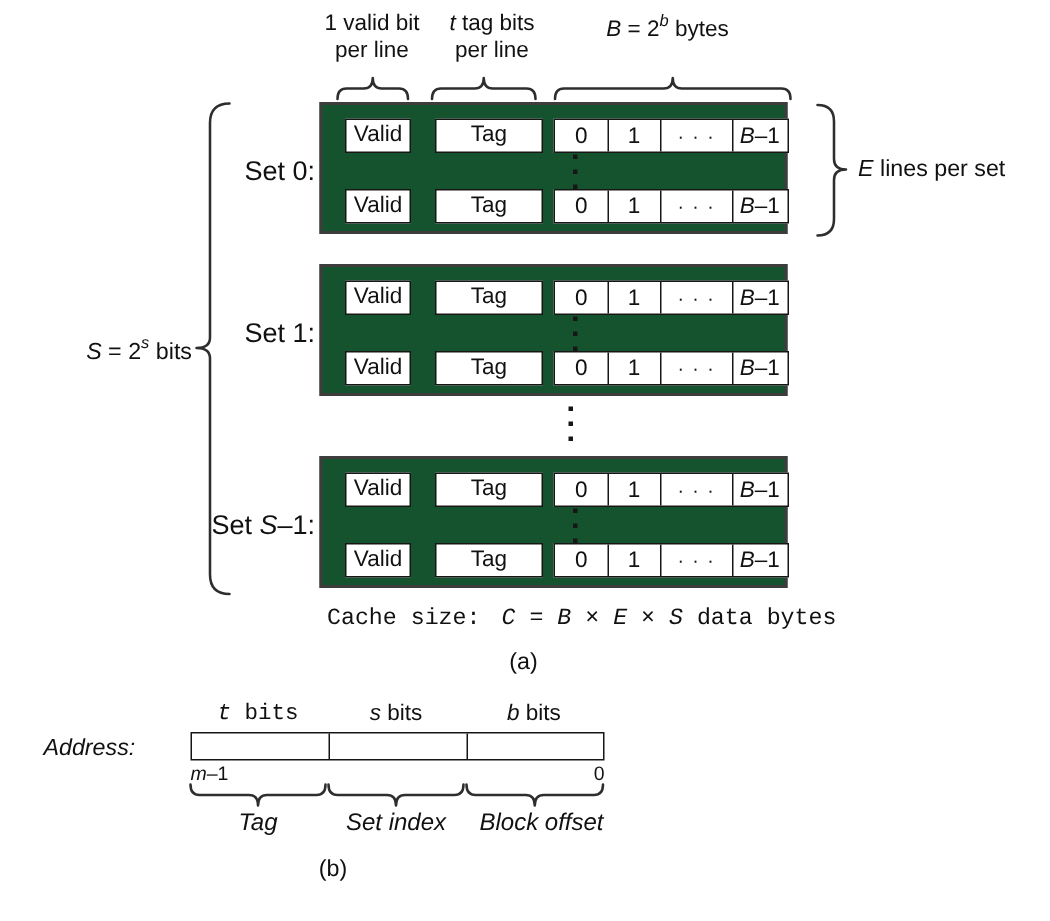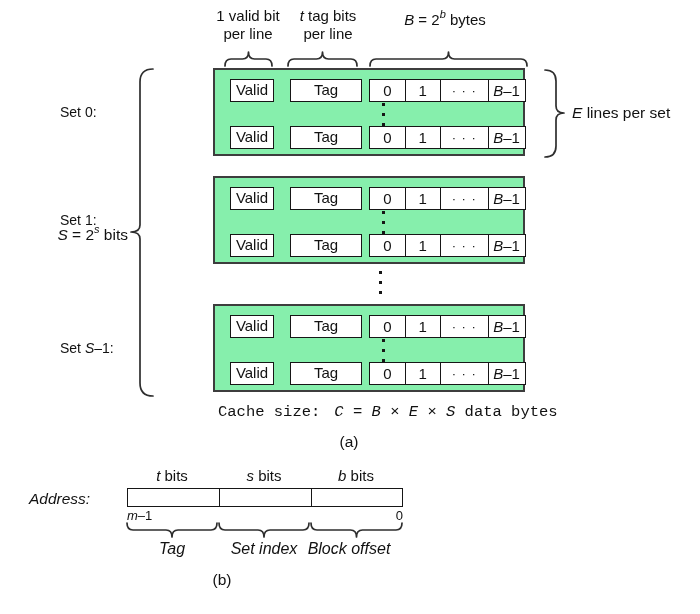--- a/index.html
+++ b/index.html
@@ -14,21 +14,21 @@
   i, .it { font-style:italic; }
   sup { font-size:11px; position:relative; top:-1px; }
 
   
   .collabel {
     position:absolute; top:7px; text-align:center;
     font-size:15px; line-height:17.5px; white-space:nowrap;
   }
   .setbox {
     position:absolute; left:213px; width:312px; height:88px;
-    background:#86efac; border:2px solid #3d3d3d;
+    background:#14532d; border:2px solid #3d3d3d;
   }
   .cacheline { position:absolute; left:0; width:100%; height:23px; }
   .row1 { top:9px; } .row2 { top:56px; }
   .cell {
     position:absolute; top:0; height:23px; background:#ffffff;
     border:1.5px solid #161616; text-align:center;
     font-size:15px; line-height:20px;
   }
   .vcell { left:15px;  width:44px; }
   .tcell { left:75px;  width:72px; }
@@ -37,22 +37,22 @@
     background:#ffffff; border:1.5px solid #161616; display:flex;
   }
   .dcell {
     display:flex; align-items:center; justify-content:center;
     font-size:15px; border-right:1.5px solid #161616; white-space:nowrap;
   }
   .w0 { width:36px; } .w1 { width:34.5px; } .wm { width:48.5px; font-size:13px; letter-spacing:1px; }
   .wl { width:35px; border-right:none; }
 
   .setlabel {
-    position:absolute; left:60px; width:150px; 
-    font-size:14px; white-space:nowrap;
+    position:absolute; left:60px; width:150px; text-align:right;
+    font-size:18px; white-space:nowrap;
   }
   .sidelabel { position:absolute; font-size:15.5px; white-space:nowrap;text-align:center; }
   .slabel { text-align:right; width:100px; left:28px; }
 
   .vdots { position:absolute; }
   .vdots .dot { width:3px; height:3px; background:#161616; margin:0 auto 7px auto; }
   .inbox-dots { left:166px; top:33px; width:4px; }
 
   .cachesize {
     position:absolute; left:218px; width:330px; top:403px;
@@ -226,21 +226,21 @@
 <div class="sidelabel" style="left:572px;top:104px;">
   <i>E</i><span> lines per set</span>
 </div>
 
 <div class="cachesize">
   <span>Cache size:</span><span class="gap"></span><i>C</i><span> = </span><i>B</i><span> × </span><i>E</i><span> × </span><i>S</i><span> data bytes</span>
 </div>
 
 <div class="caption" style="left:329px;top:433px;">(a)</div>
 
-<div class="bitlabel" style="left:132px;">
+<div class="bitlabel" style="left:132px;font-family:Liberation Mono, monospace;">
   <i>t</i><span> bits</span>
 </div>
 <div class="bitlabel" style="left:224px;">
   <i>s</i><span> bits</span>
 </div>
 <div class="bitlabel" style="left:316px;">
   <i>b</i><span> bits</span>
 </div>
 
 <div class="addrlabel">Address:</div>
@@ -251,21 +251,21 @@
   <div class="aseg a3"></div>
 </div>
 
 <div class="bitidx bitidx-left">
   <i>m</i><span>–1</span>
 </div>
 <div class="bitidx bitidx-right">0</div>
 
 <div class="fieldlabel" style="left:117px;">Tag</div>
 <div class="fieldlabel" style="left:209px;">Set index</div>
-<div class="fieldlabel" style="left:294px;">Block offset</div>
+<div class="fieldlabel" style="left:306px;">Block offset</div>
 
 <div class="caption" style="left:202px;top:571px;">(b)</div>
 
 <svg id="braces" xmlns="http://www.w3.org/2000/svg">
     <path d="M 225 66 Q 225 59 231 59 L 242.5 59 Q 248.5 59 248.5 52 Q 248.5 59 254.5 59 L 266 59 Q 272 59 272 66"></path>
     <path d="M 288 66 Q 288 59 294 59 L 316.5 59 Q 322.5 59 322.5 52 Q 322.5 59 328.5 59 L 351 59 Q 357 59 357 66"></path>
     <path d="M 370 66 Q 370 59 376 59 L 442.5 59 Q 448.5 59 448.5 52 Q 448.5 59 454.5 59 L 521 59 Q 527 59 527 66"></path>
     <path d="M 153 69 Q 140 69 140 82 L 140 225 Q 140 232 131 232 Q 140 232 140 239 L 140 383 Q 140 396 153 396"></path>
     <path d="M 545 70 Q 556 70 556 81 L 556 106 Q 556 113 564 113 Q 556 113 556 120 L 556 146 Q 556 157 545 157"></path>
     <path d="M 127 523 Q 127 530 133 530 L 166 530 Q 172 530 172 537 Q 172 530 178 530 L 211 530 Q 217 530 217 523"></path>

